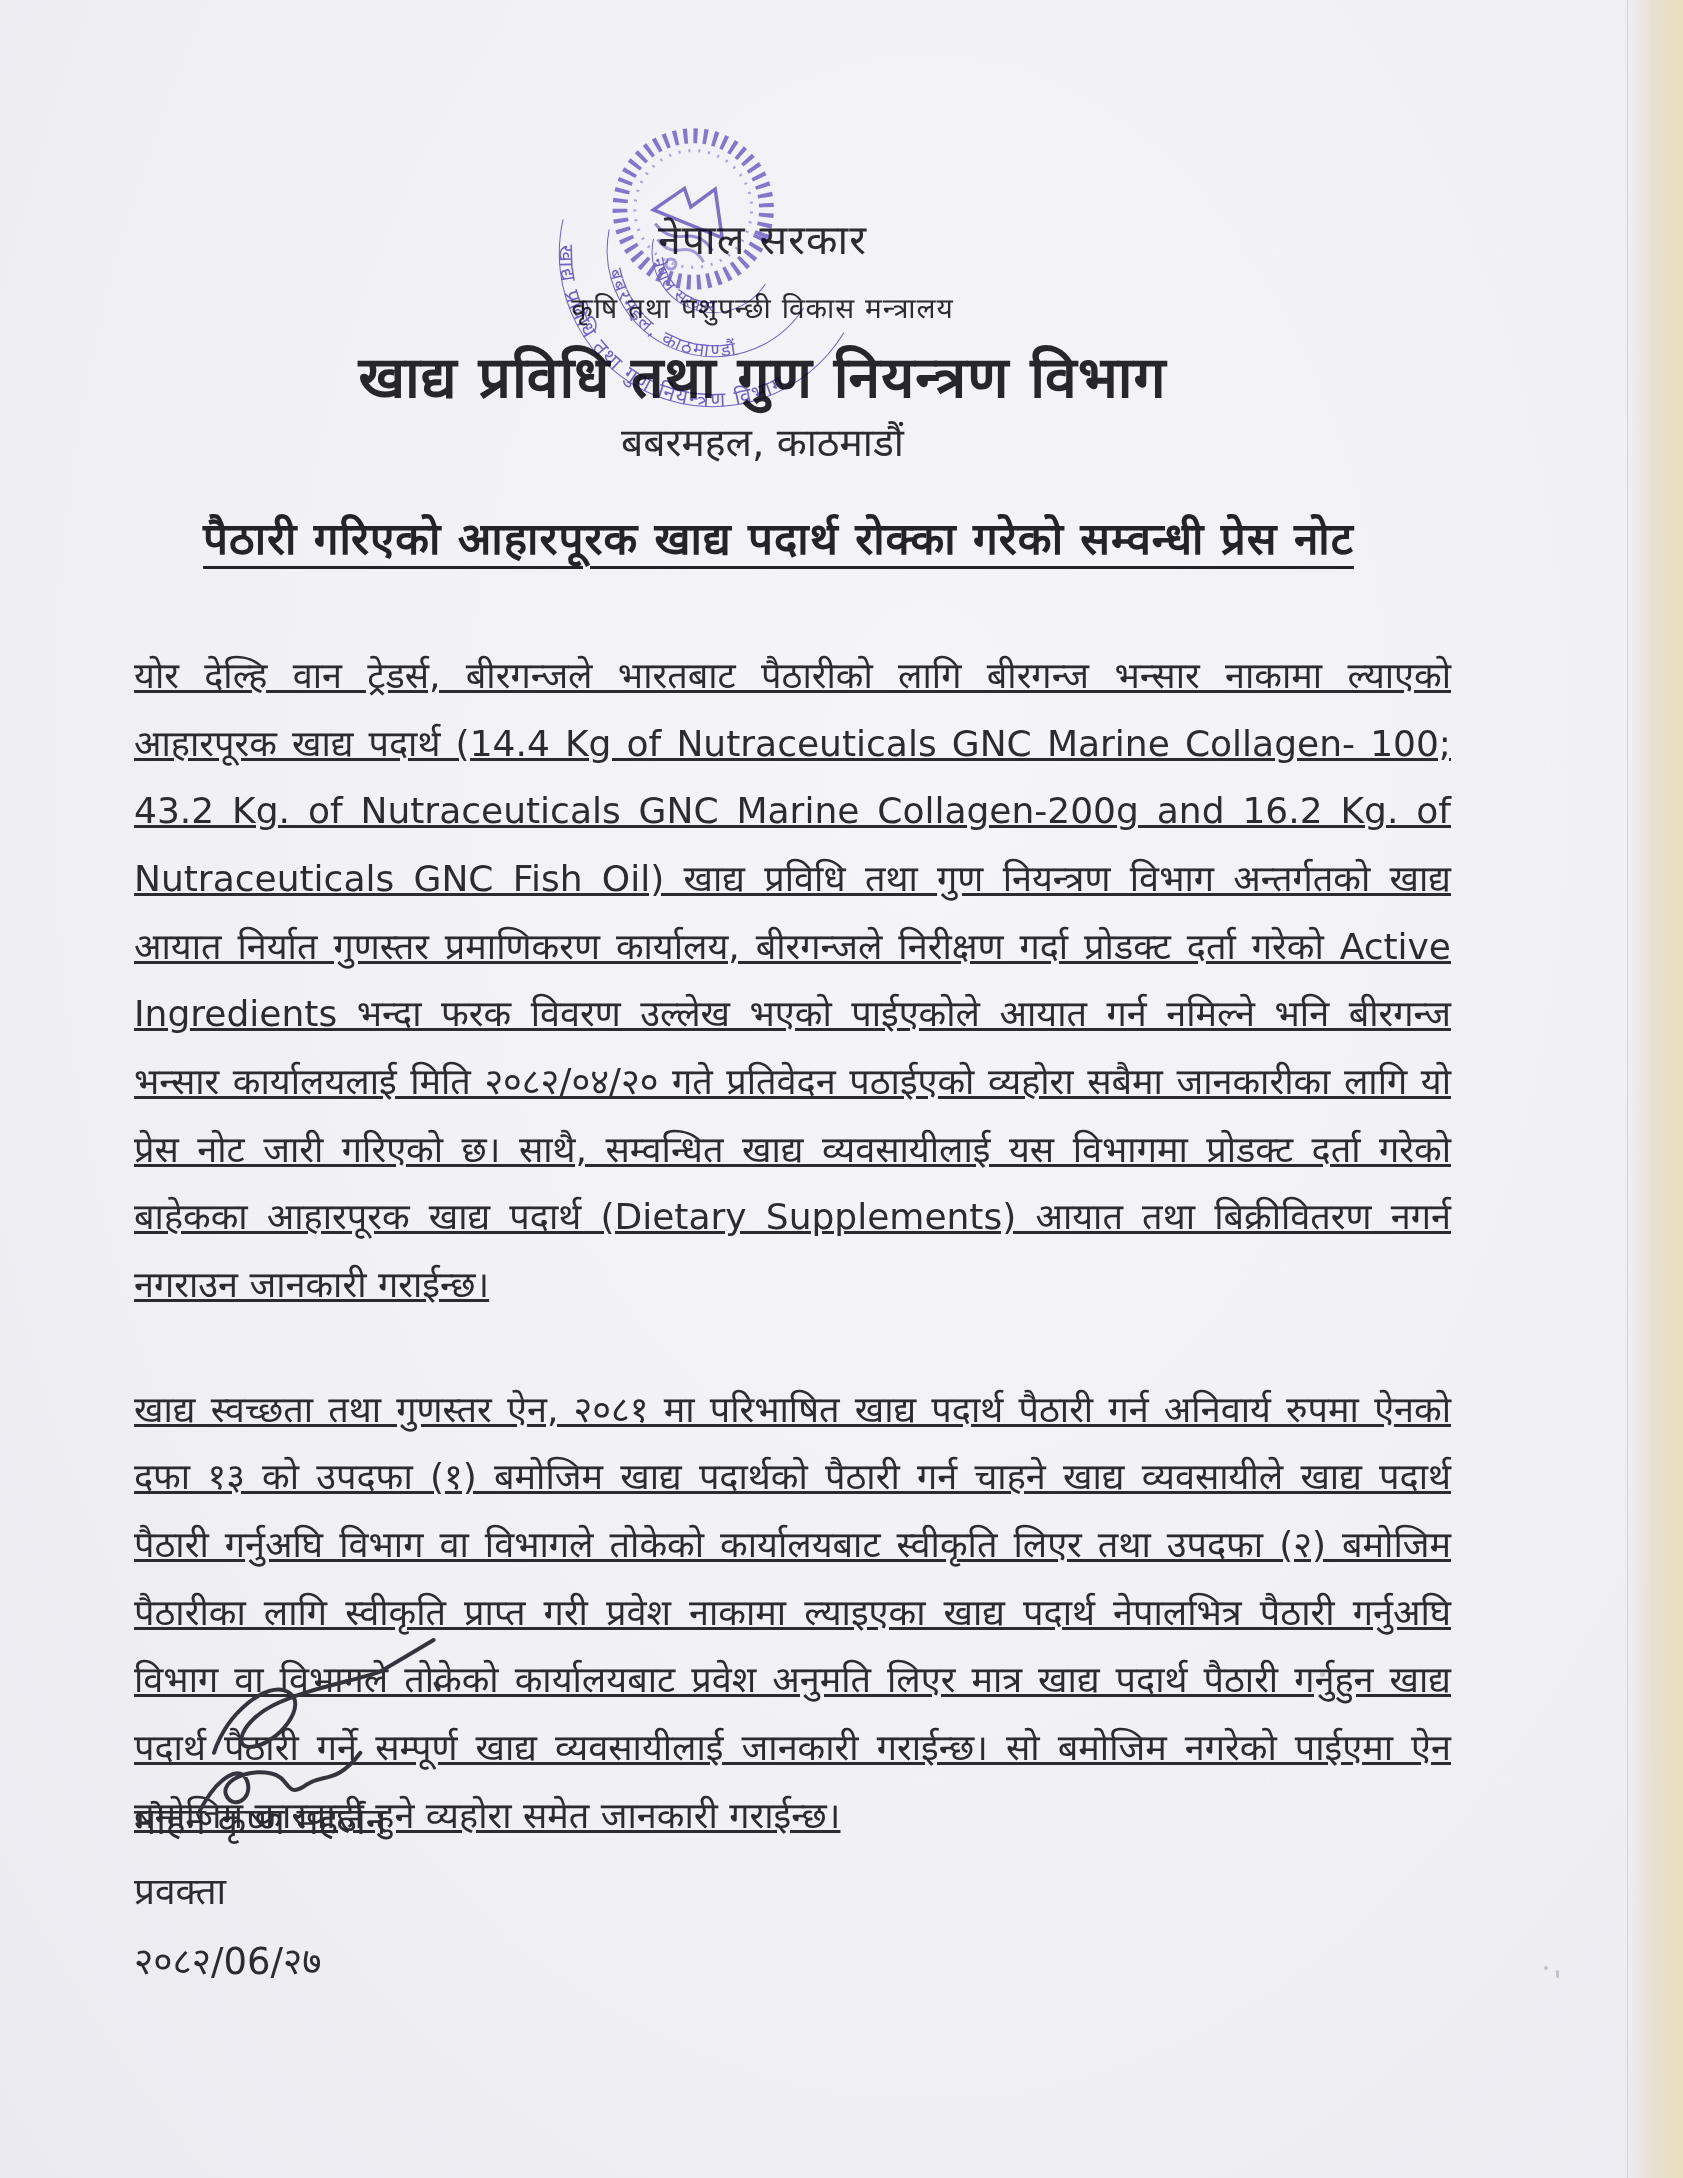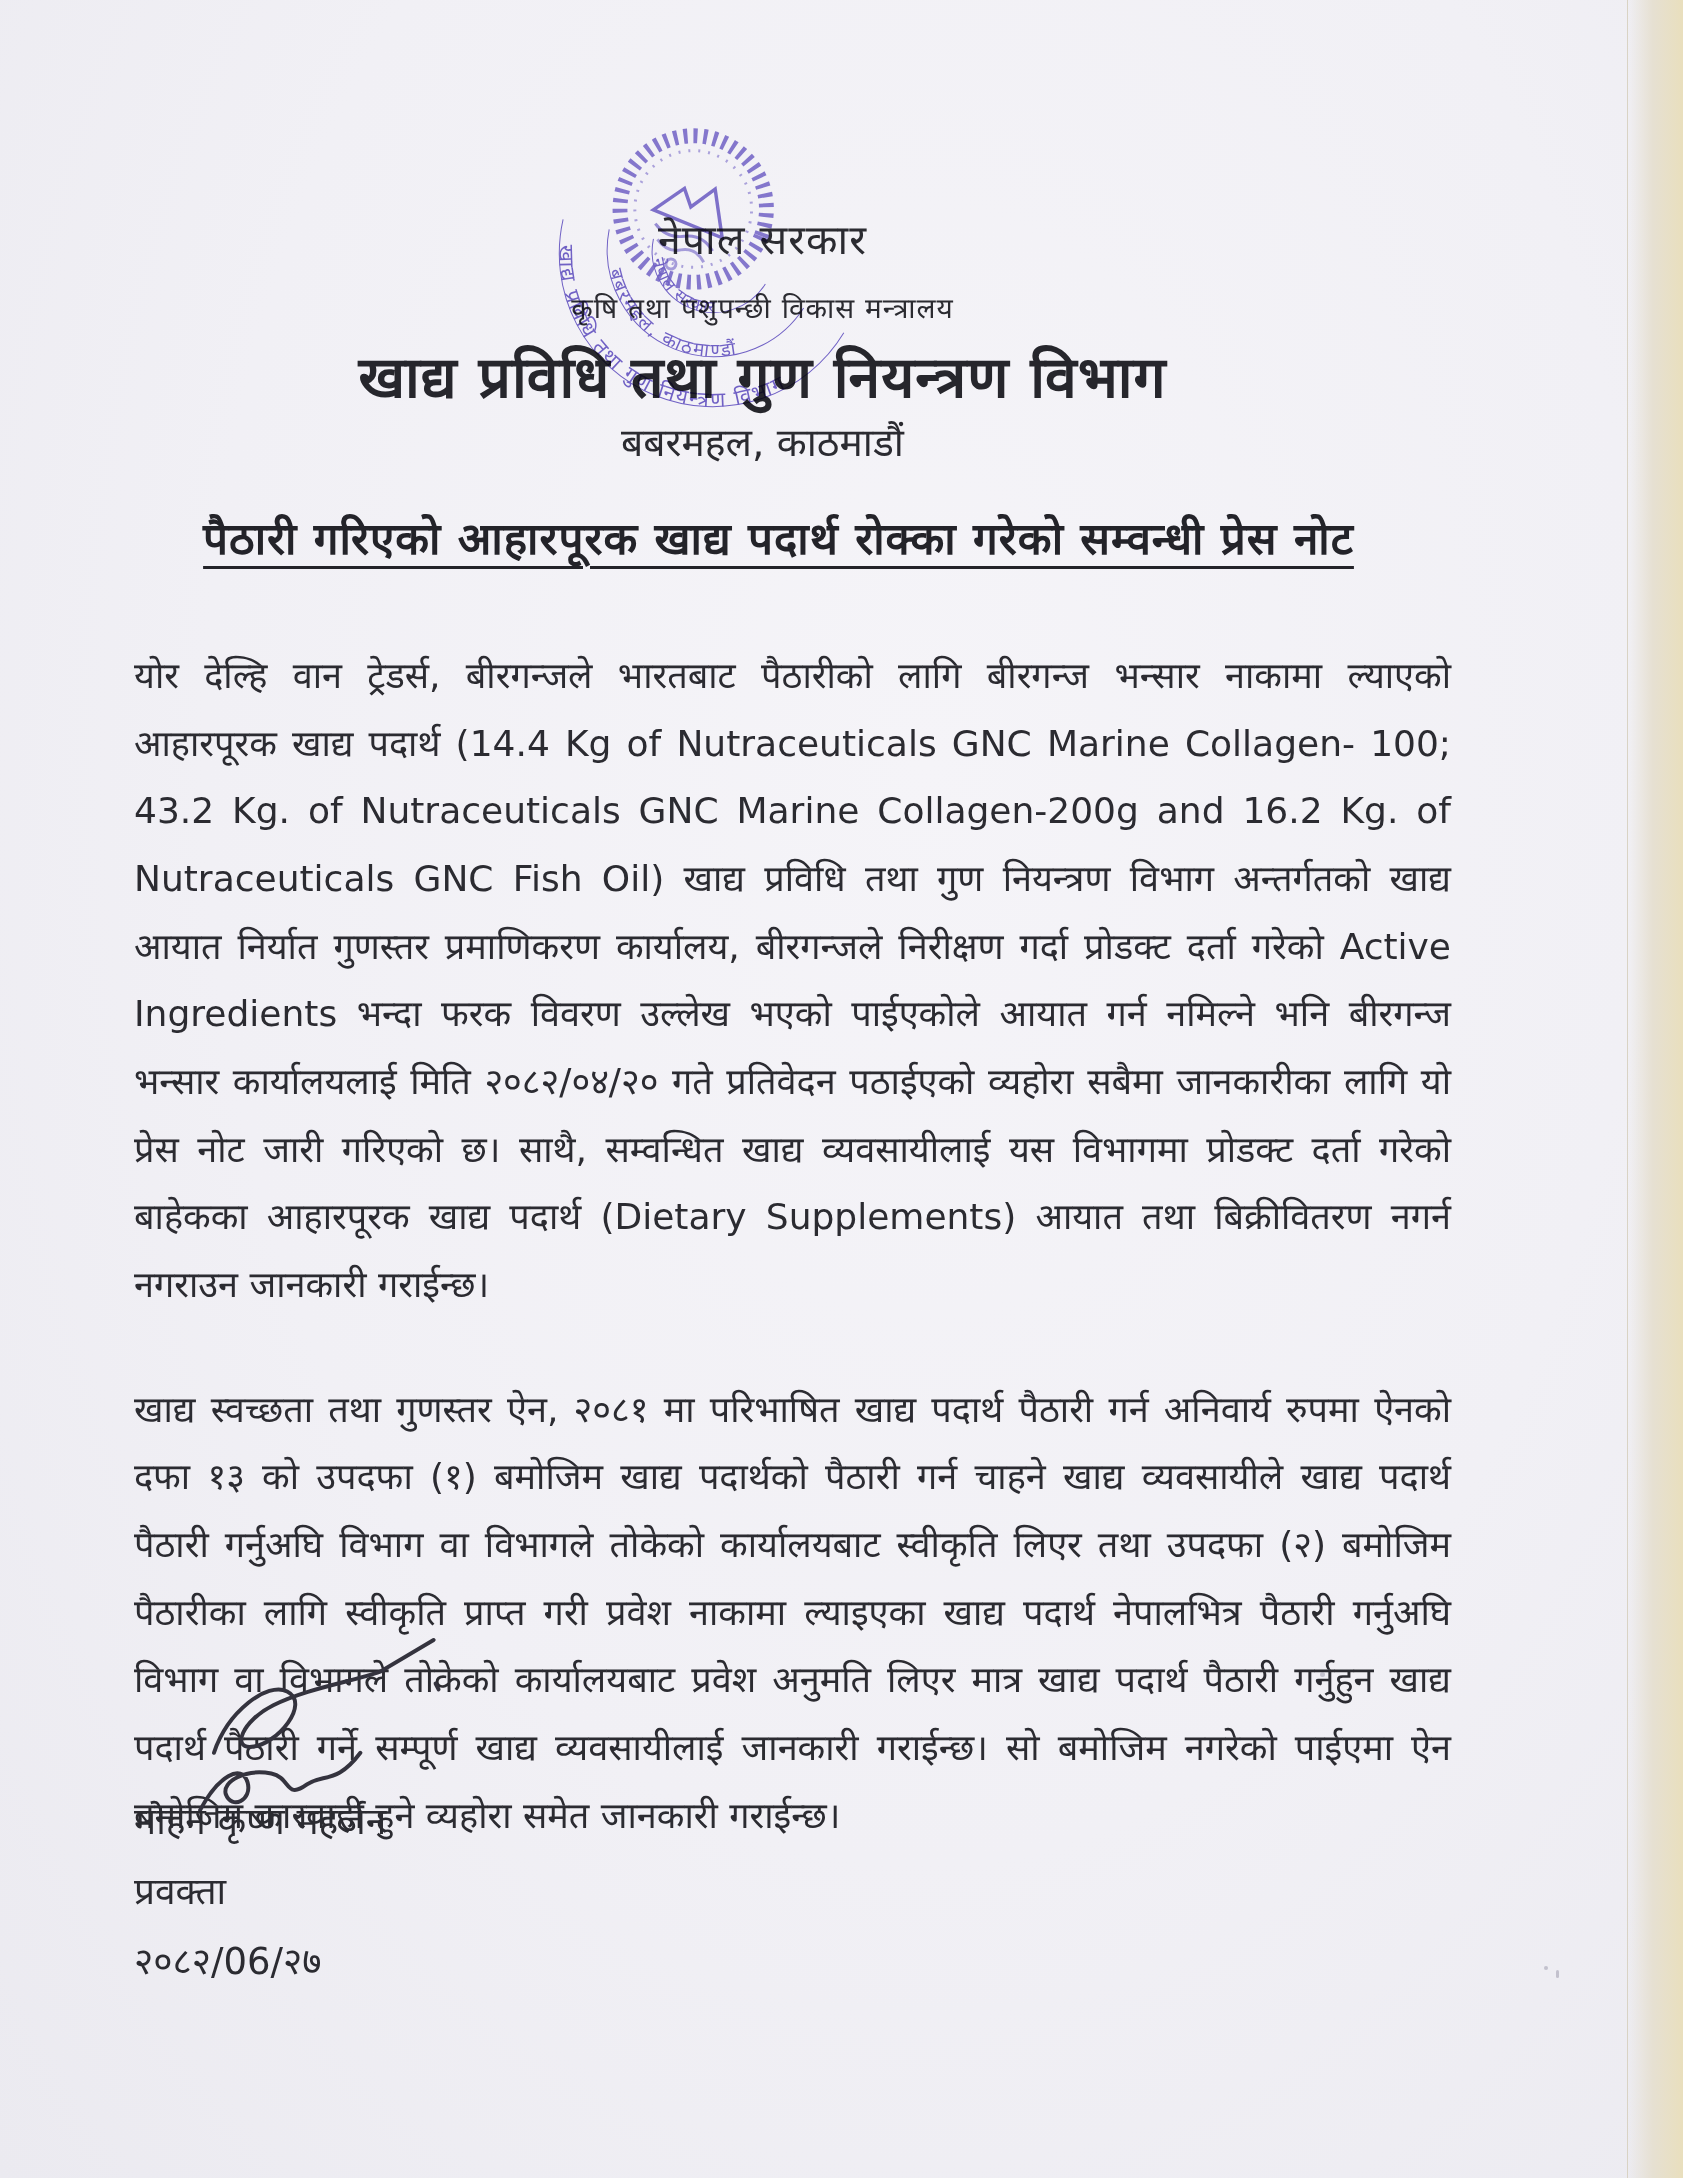--- a/index.html
+++ b/index.html
@@ -30,21 +30,21 @@
   .note-title{
     position:absolute;left:16px;top:507px;width:1525px;text-align:center;
     font-size:44px;font-weight:bold;color:#232329;
     text-decoration:underline;text-underline-offset:12px;text-decoration-thickness:3px;
     letter-spacing:1px;
   }
   .content{
     position:absolute;left:134px;top:642px;width:1317px;
     font-size:36px;line-height:1.88;text-align:justify;color:#2b2b31;
   }
-  .content p{margin:0;}
+  .content p{margin:0;text-decoration:underline;}
   .content p + p{margin-top:57px;}
   .stamp{
     position:absolute;left:523px;top:121px;width:376px;height:327px;
     opacity:.78;mix-blend-mode:multiply;pointer-events:none;
   }
   .stamp text{font-family:"DejaVu Sans",sans-serif;fill:#4f3bbe;}
   .signature-svg{
     position:absolute;left:186px;top:1636px;width:327px;height:188px;
   }
   .signer{

